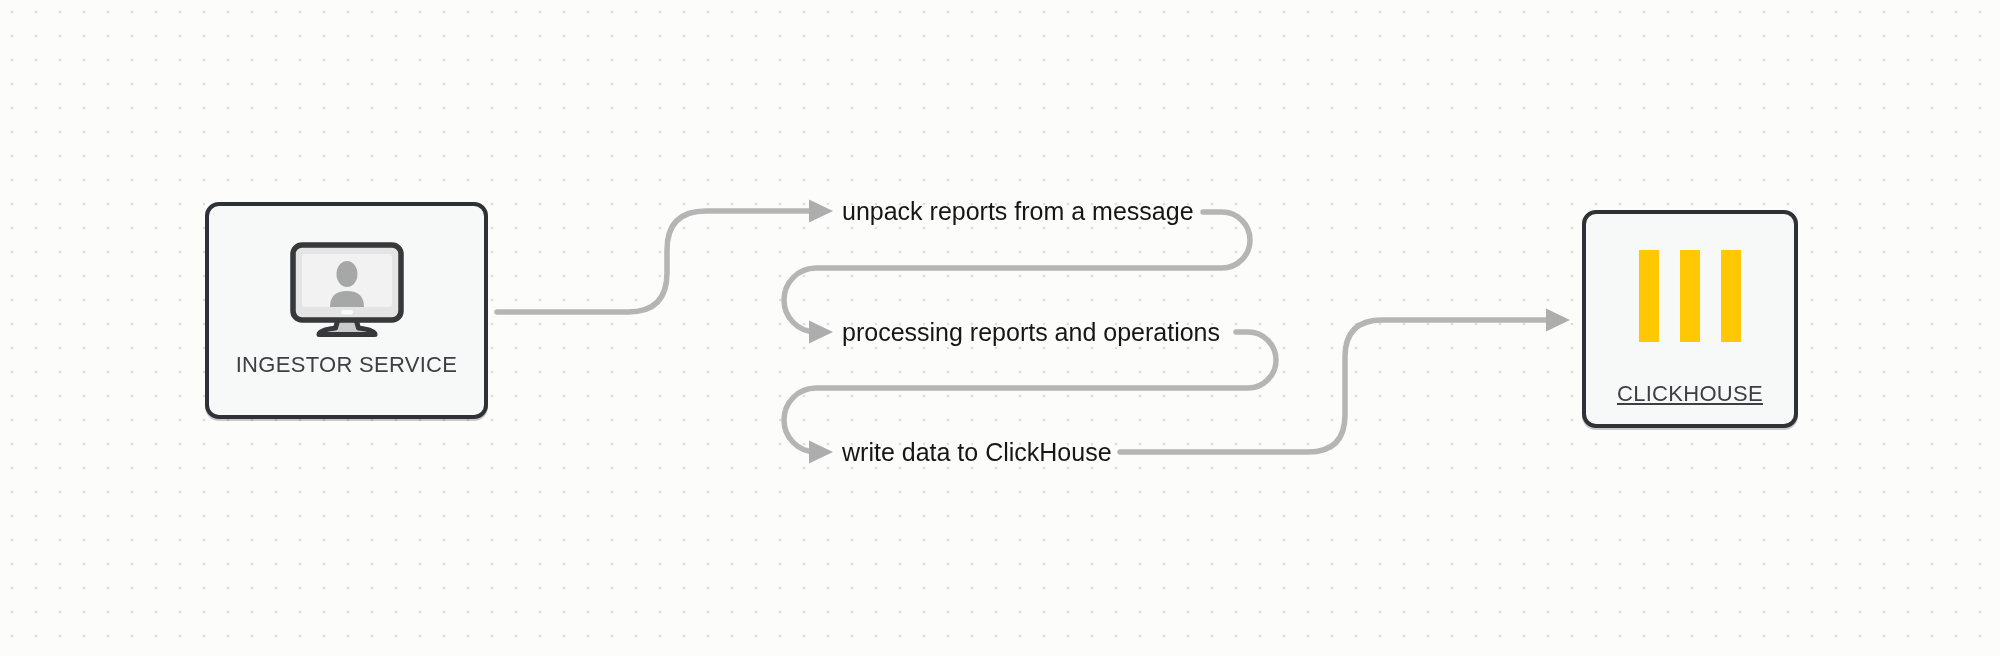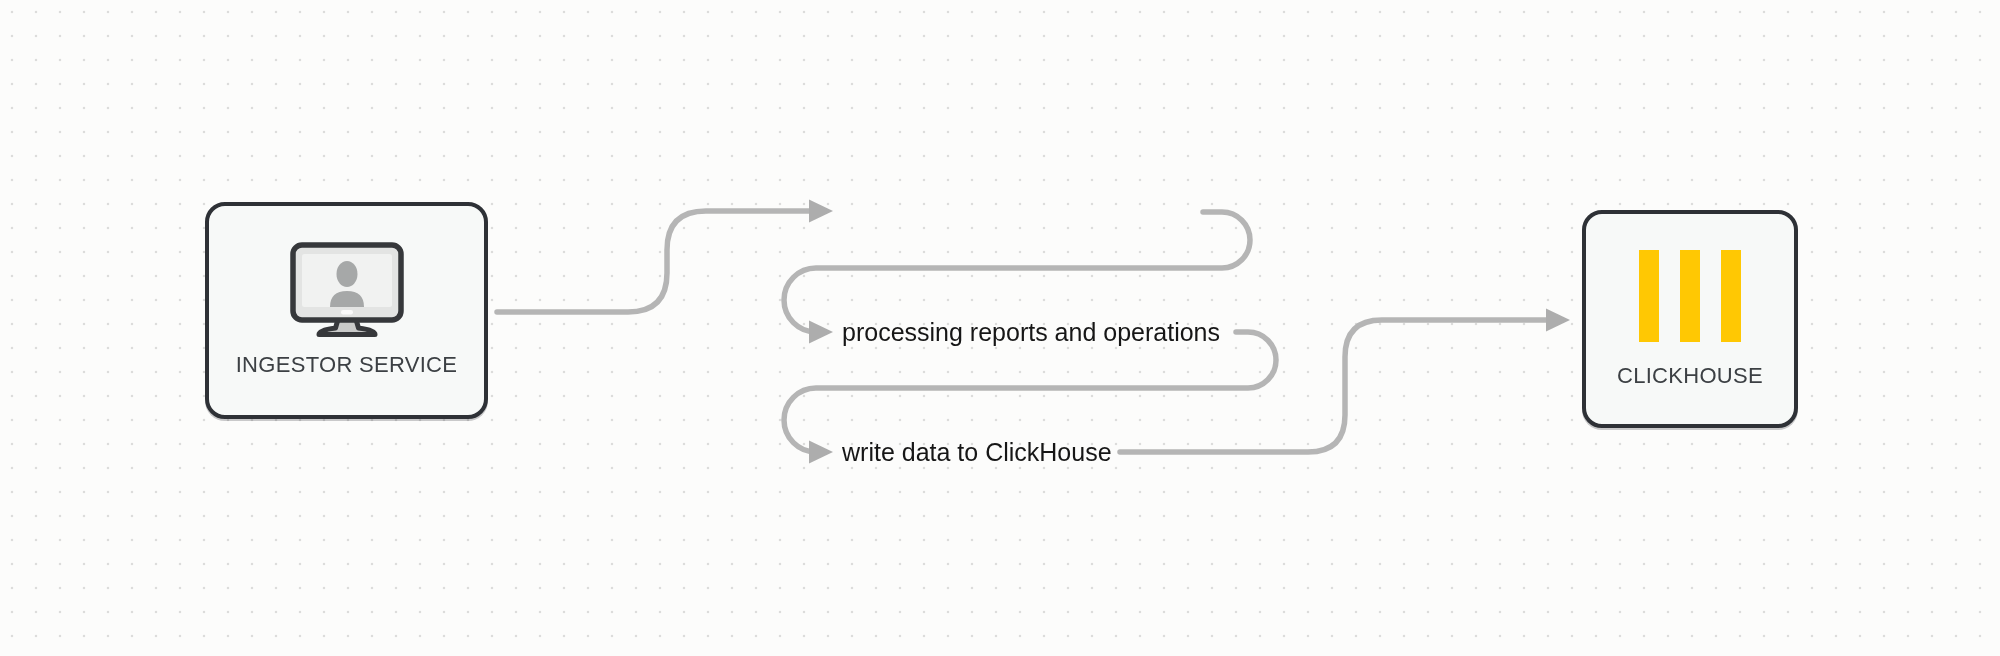--- a/index.html
+++ b/index.html
@@ -27,21 +27,21 @@
     top: 0;
     width: 2000px;
     height: 656px;
     pointer-events: none;
   }
 
   .node {
     position: absolute;
     background: #f7f9f8;
     border: 4px solid #2e3136;
-    border-radius: 20px;
+    border-radius: 14px;
     display: flex;
     flex-direction: column;
     align-items: center;
     box-shadow: 0 2px 0 rgba(46,49,54,0.25);
   }
 
   .node-ingestor {
     left: 205px;
     top: 202px;
     width: 283px;
@@ -61,21 +61,21 @@
 
   .node-label {
     color: #3c4044;
     font-size: 22px;
     letter-spacing: 0.3px;
     white-space: nowrap;
     line-height: 1;
   }
 
   .node-ingestor .node-label { margin-top: 16px; }
-  .node-clickhouse .node-label { margin-top: 23px; }
+  .node-clickhouse .node-label { margin-top: 41px; text-decoration: underline; }
 
   .step-label {
     position: absolute;
     transform: translateY(-50%);
     left: 842px;
     color: #161616;
     font-size: 25px;
     white-space: nowrap;
     line-height: 1.2;
   }
@@ -128,16 +128,17 @@
 
   <div class="node node-clickhouse">
     <svg class="node-icon" width="102" height="92" viewBox="0 0 102 92" xmlns="http://www.w3.org/2000/svg">
       <rect x="0" y="0" width="20" height="92" fill="#FFC803"></rect>
       <rect x="41" y="0" width="20" height="92" fill="#FFC803"></rect>
       <rect x="82" y="0" width="20" height="92" fill="#FFC803"></rect>
     </svg>
     <div class="node-label">CLICKHOUSE</div>
   </div>
 
+  <div class="step-label step-1">unpack reports from a message</div>
   <div class="step-label step-3">write data to ClickHouse</div>
   <div class="step-label step-2">processing reports and operations</div>
 
 </div>
 
 </body></html>

